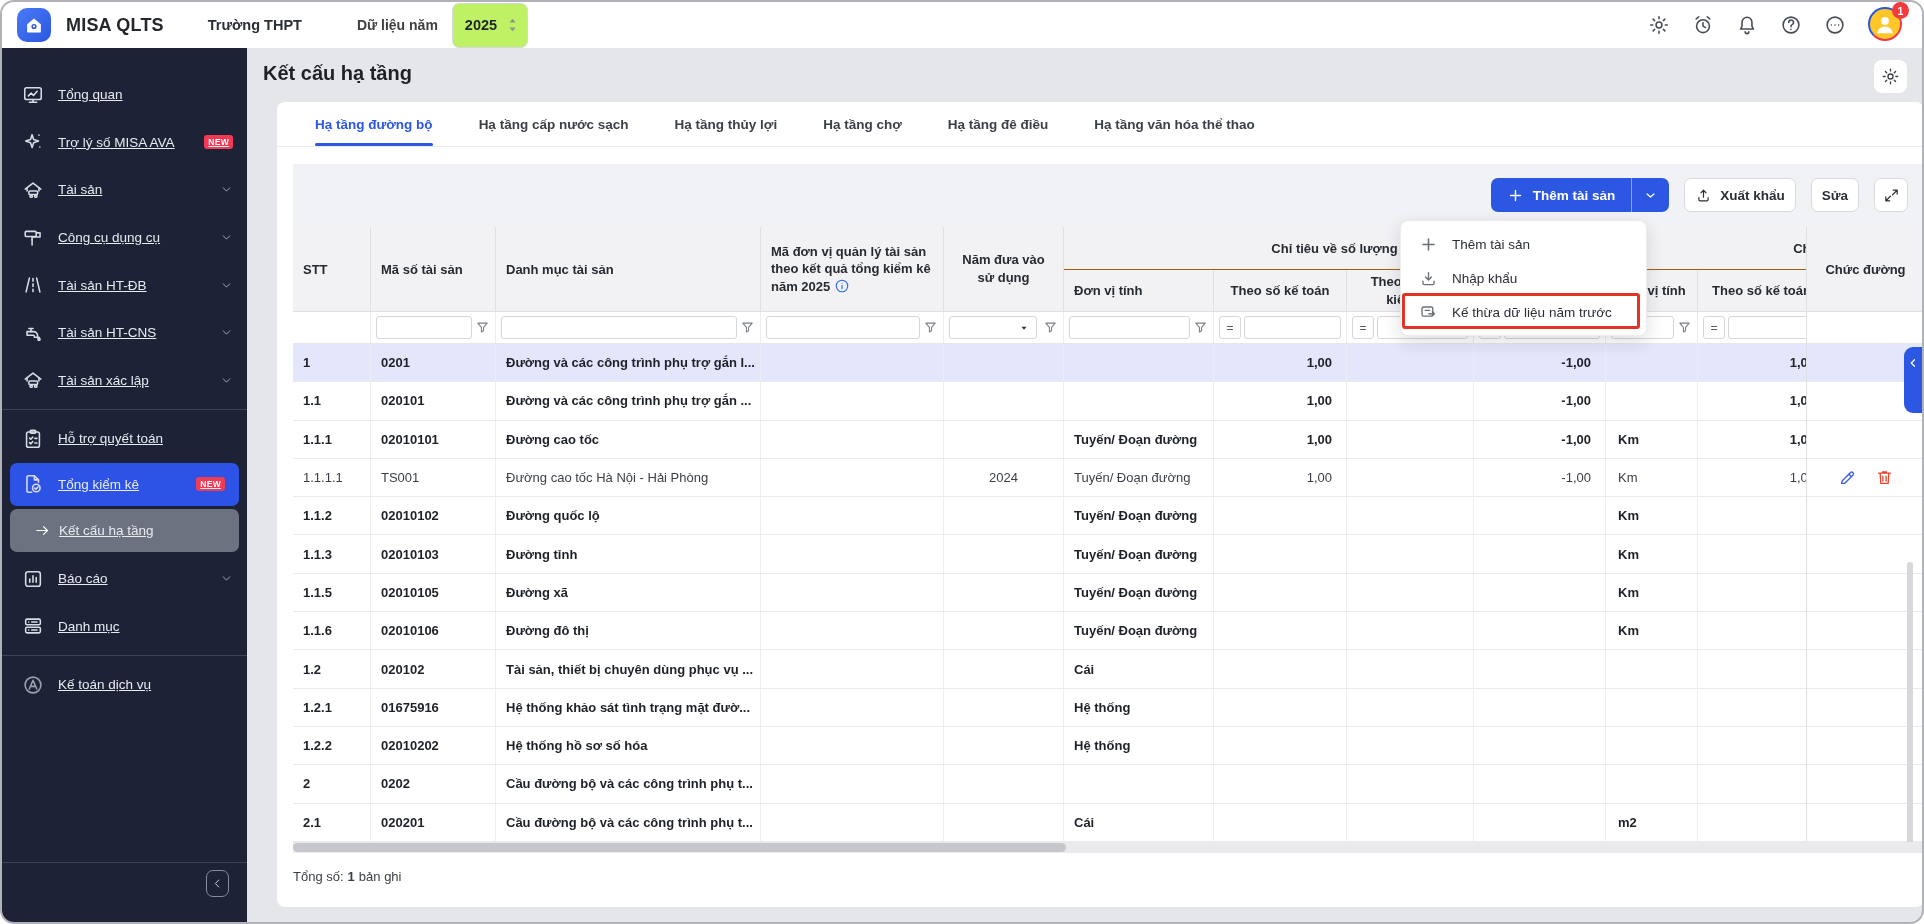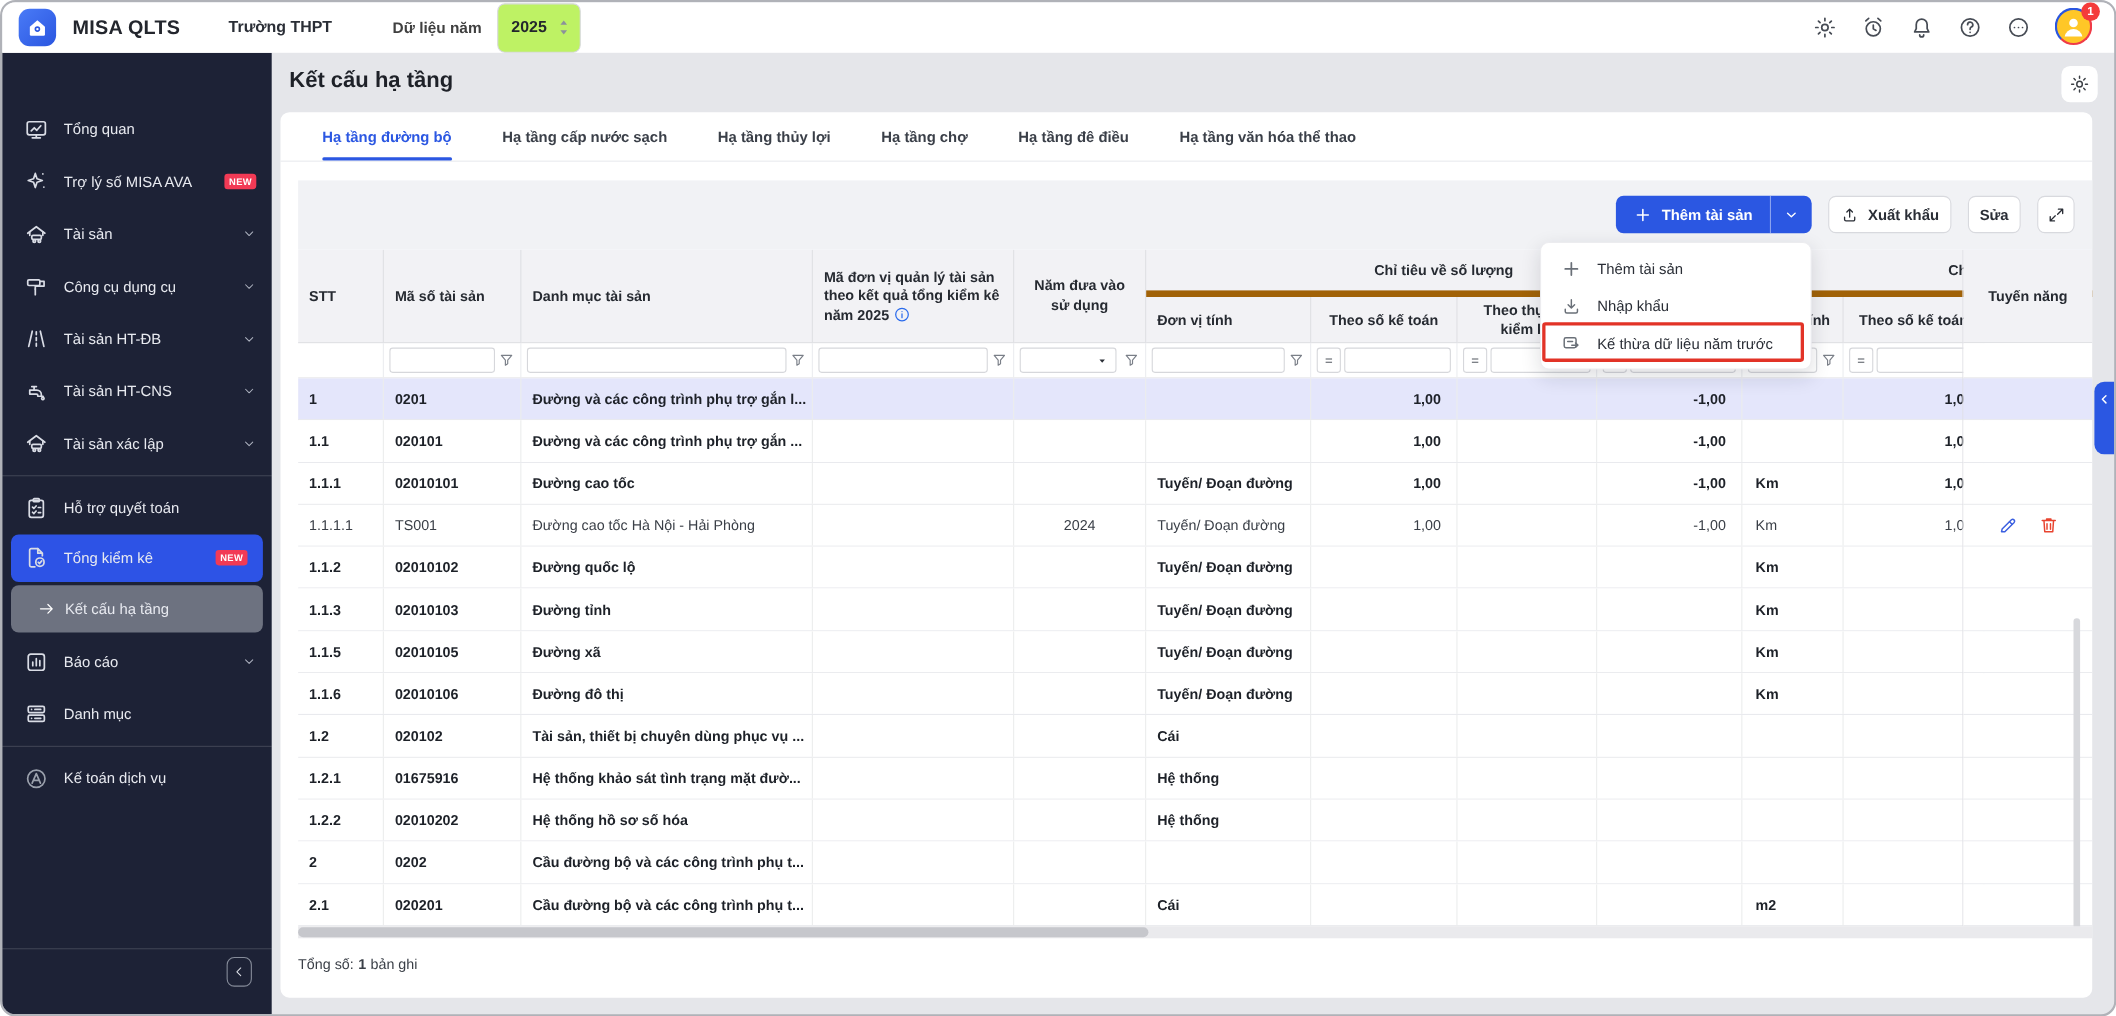--- a/index.html
+++ b/index.html
@@ -27,21 +27,21 @@
   .avatar-wrap { position:relative; width:36px; height:36px; cursor:pointer; }
   .avatar { width:34px; height:34px; border-radius:50%;
             background:#ffc727; border:2px solid #2a56e0; border-right-color:#ef3b47; border-bottom-color:#ef3b47;
             display:flex; align-items:center; justify-content:center; overflow:hidden; }
   .avatar-badge { position:absolute; right:-5px; top:-5px; min-width:17px; height:17px; border-radius:9px;
                   background:#f43b3b; color:#fff; font-size:10.5px; font-weight:700;
                   display:flex; align-items:center; justify-content:center; padding:0 4px; }
 
   
   .sidebar { position:absolute; left:0; top:46px; bottom:0; width:245px; background:#1d2236; z-index:20; color:#e8eaf0; }
-  .nav { padding-top:46px; }
+  .nav { padding-top:23px;text-decoration:underline; }
   .nav-item { height:47.6px; display:flex; align-items:center; padding:0 14px 0 20px; cursor:pointer; font-size:13.5px; }
   .nav-item .nico { width:22px; height:22px; margin-right:14px; color:#d9dce5; flex:none; }
   .nav-item .nlabel { flex:1; white-space:nowrap; }
   .nav-item .chev { width:13px; height:13px; color:#aeb3c0; flex:none; }
   .badge-new { margin-left:8px; background:#f23a55; color:#fff; font-size:8.5px; font-weight:700;
                border-radius:3px; padding:2px 4px; letter-spacing:.3px; flex:none; }
   .nav-div { height:1px; background:rgba(255,255,255,.15); margin:5px 0; }
   .nav-item.active { background:#2d53e6; margin:0 8px; padding-left:12px; border-radius:7px; height:43px; }
   .subitem { height:43px; margin:3px 8px 0 8px; border-radius:7px; background:#2c3146;
              display:flex; align-items:center; padding-left:47px; font-size:13.5px; cursor:pointer; }
@@ -49,21 +49,21 @@
   .subitem .sarrow { width:17px; height:17px; margin-right:8px; color:#fff; }
   .collapse-div { position:absolute; left:0; right:0; bottom:59px; height:1px; background:rgba(255,255,255,.15); }
   .collapse-btn { position:absolute; left:204px; bottom:25px; width:23px; height:27px; border:1.5px solid #868c9a;
                   border-radius:7px; display:flex; align-items:center; justify-content:center; color:#dfe2e9; cursor:pointer; }
 
   
   .page-title { position:absolute; left:261px; top:60px; font-size:20px; font-weight:700; color:#1e2128; z-index:5; }
   .page-gear { position:absolute; left:1872px; top:58px; width:33px; height:33px; background:#fff; border-radius:8px;
                display:flex; align-items:center; justify-content:center; color:#3c4046; cursor:pointer; z-index:5; }
 
-  .card { position:absolute; left:253px; top:100px; width:1647px; height:805px; background:#fff;
+  .card { position:absolute; left:275px; top:100px; width:1647px; height:805px; background:#fff;
           border-radius:8px; z-index:4; }
 
   
   .tabs { position:absolute; left:0; top:0; right:0; height:45px; display:flex; align-items:center;
           padding-left:38px; gap:46px; border-bottom:1px solid #e9eaee; }
   .tab { font-size:13.5px; color:#3a3f48; font-weight:600; height:100%; display:flex; align-items:center;
          position:relative; cursor:pointer; white-space:nowrap; }
   .tab.active { color:#2b57e2; }
   .tab.active::after { content:""; position:absolute; left:0; right:0; bottom:0; height:3px; background:#2b57e2; border-radius:2px; }
 
@@ -79,21 +79,21 @@
          gap:8px; padding:0 10px; font-size:13.5px; font-weight:600; color:#2a2e36; cursor:pointer; }
   .btn-sq { width:34px; padding:0; justify-content:center; }
 
   
   .table-wrap { position:absolute; left:16px; right:0; top:125px; height:615px; overflow:hidden; }
   .hdr { display:flex; width:1631px; height:85px; background:#f2f2f5; font-size:13px; font-weight:700; color:#262a31; }
   .hc { border-right:1px solid #dfe0e4; border-bottom:1px solid #dfe0e4; display:flex; align-items:center; }
   .hc.span2 { height:85px; }
   .hgroup { display:flex; flex-direction:column; flex:none; }
   .hgroup .gl { height:43px; display:flex; align-items:center; justify-content:center;
-                border-right:1px solid #dfe0e4; border-bottom:6px solid #a16207; }
+                border-right:1px solid #dfe0e4; border-bottom:1px solid #a16207; }
   .hgroup .gr { display:flex; height:42px; }
   .hgroup .gr .hc { height:42px; }
   .hl-left { padding-left:10px; }
   .hc.center { justify-content:center; text-align:center; }
   .w1{width:78px;flex:none}.w2{width:125px;flex:none}.w3{width:265px;flex:none}.w4{width:183px;flex:none}
   .w5{width:120px;flex:none}.w6{width:150px;flex:none}.w7{width:133px;flex:none}.w8{width:127px;flex:none}
   .w9{width:132px;flex:none}.w10{width:92px;flex:none}.w11{width:128px;flex:none}
   .info-ic { width:16px; height:16px; color:#2b6bec; margin-left:4px; flex:none; display:inline-block; vertical-align:-3px; }
 
   .filters { display:flex; width:1631px; height:32px; background:#fff; border-bottom:1px solid #e7e7ea; }
@@ -761,21 +761,21 @@
             <div class="td w6 pl">Cái</div>
             <div class="td w7 num"></div>
             <div class="td w8"></div>
             <div class="td w9 num"></div>
             <div class="td w10" style="padding-left:12px">m2</div>
             <div class="td w11 num2"></div>
           </div>
         </div>
 
       <div class="pinned">
-        <div class="pin-h">Tuyến năng</div>
+        <div class="pin-h">Chức đường</div>
         <div class="pin-f"></div>
         <div>
 
             <div class="pin-cell hl">
               
             </div>
 
             <div class="pin-cell">
               
             </div>

